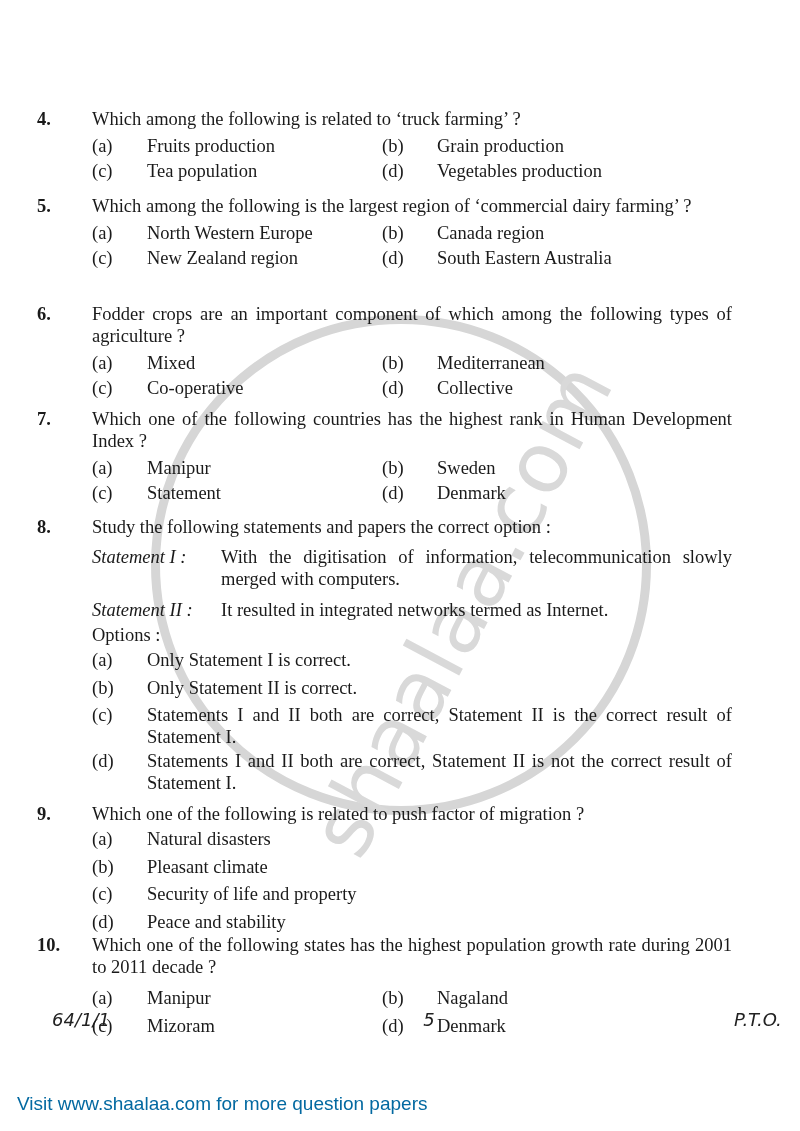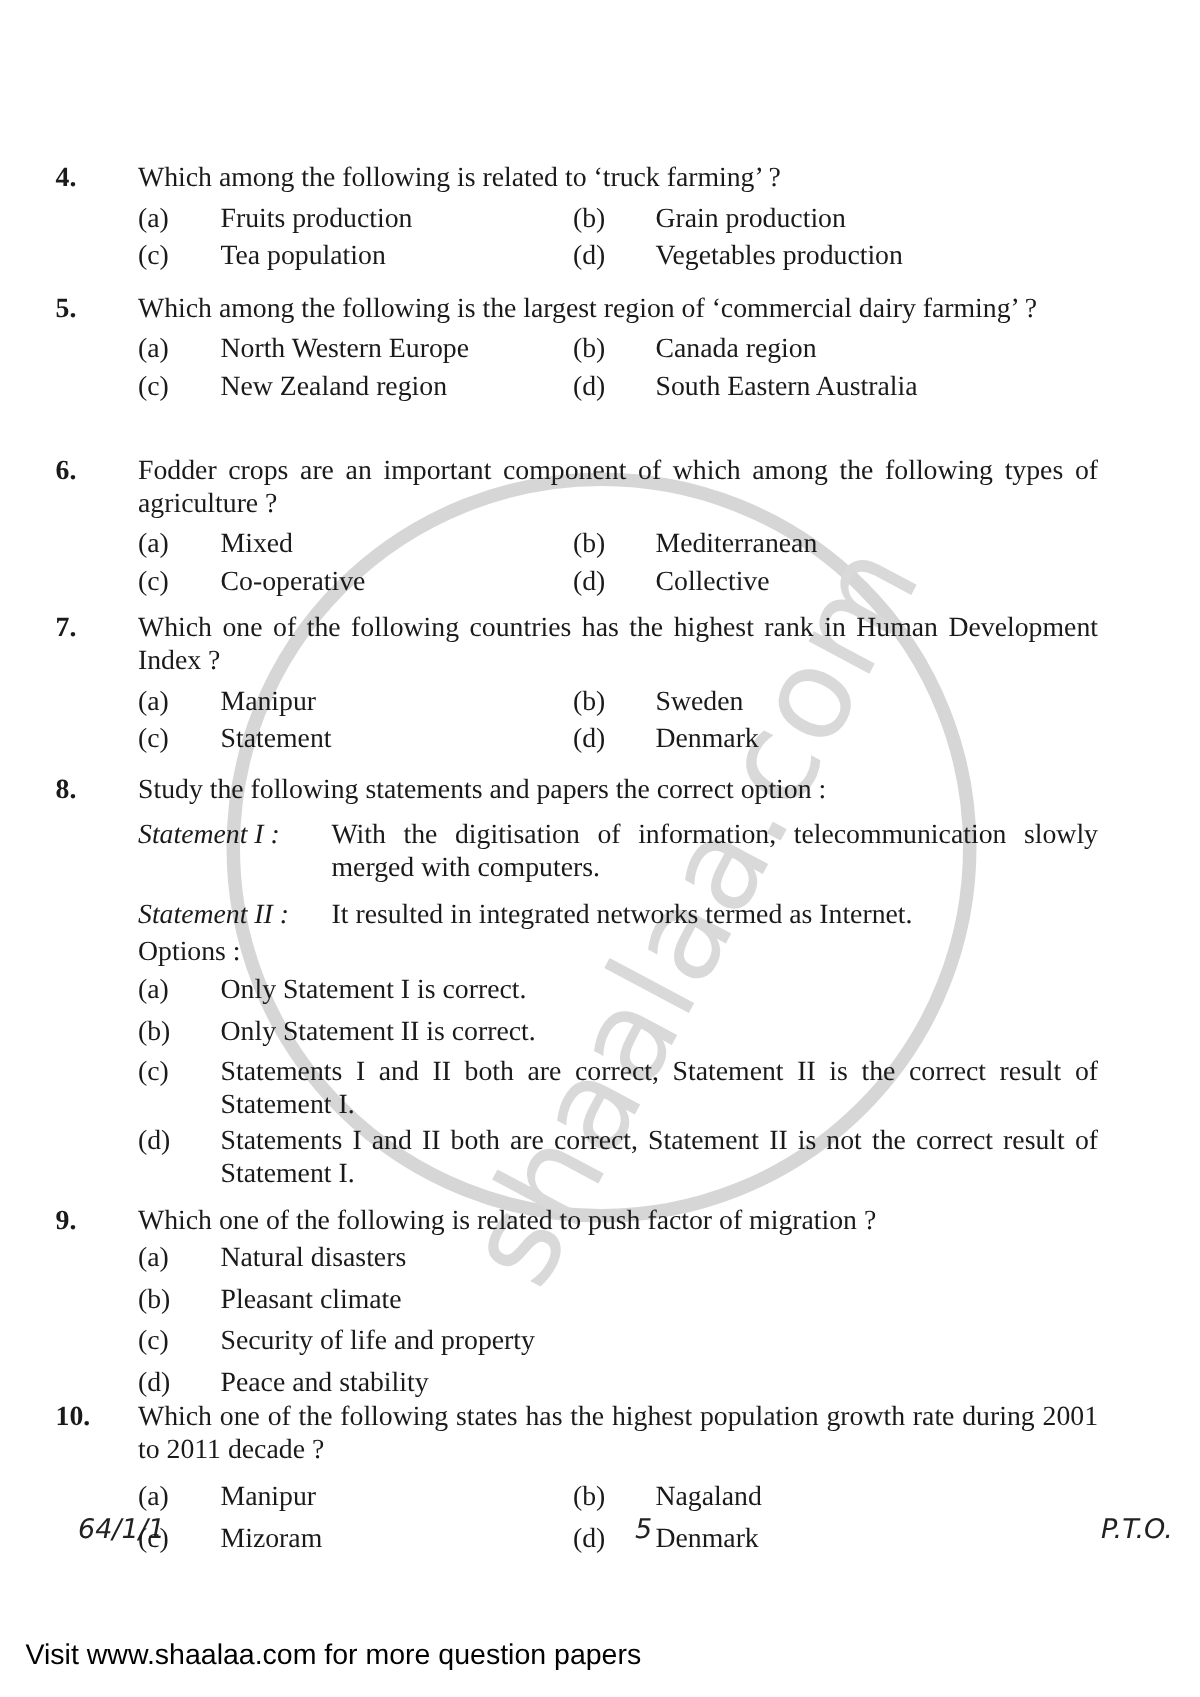--- a/index.html
+++ b/index.html
@@ -121,21 +121,21 @@
       font-style: italic;
       font-size: 18px;
       color: #222;
       margin-left: 28px;
     }
     .visit {
       position: absolute;
       left: 17px; top: 1093px;
       font-family: "Liberation Sans", "DejaVu Sans", sans-serif;
       font-size: 19px;
-      color: #000000;
+      color: #0369a1;
     }
   </style>
 </head>
 <body>
 
 <div class="page">
 
   <div class="watermark"></div>
   <div class="watermark-text">shaalaa.com</div>
 

